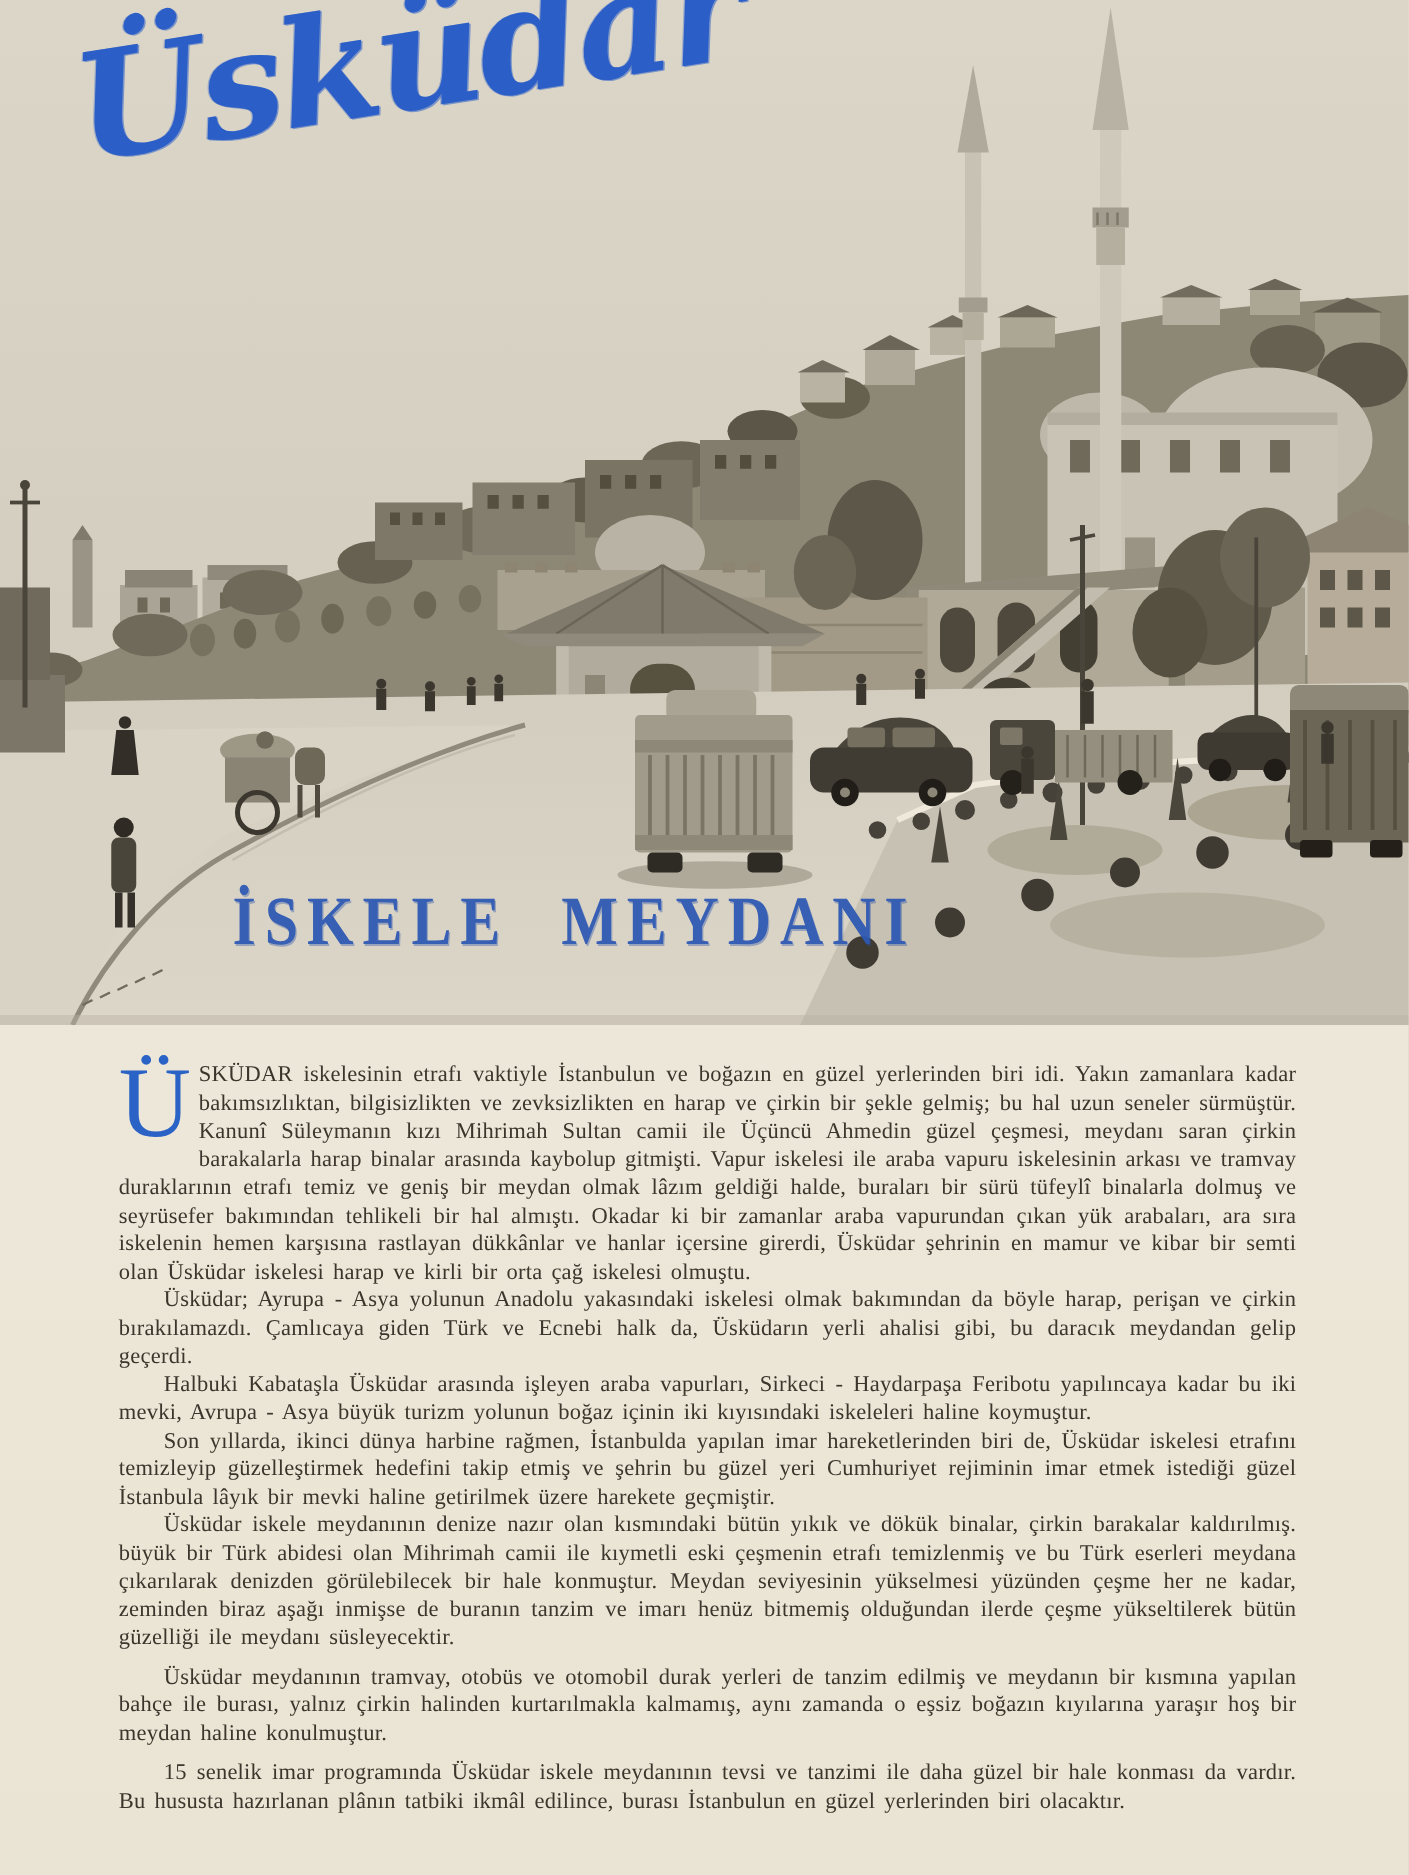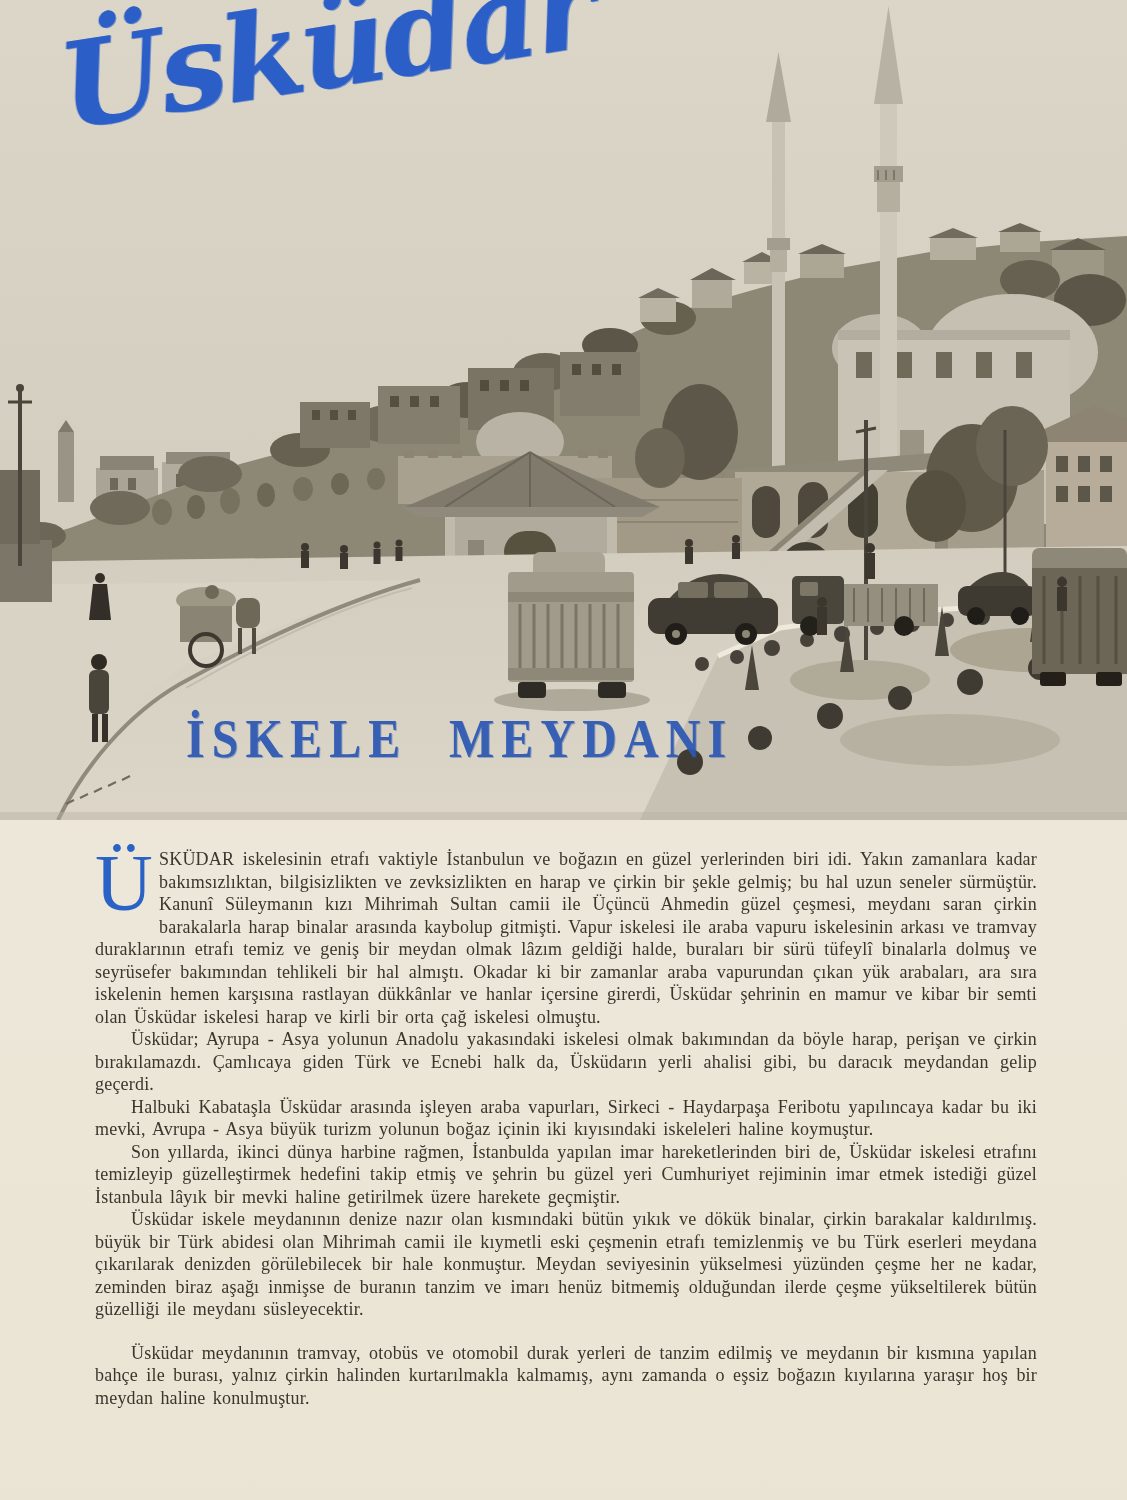--- a/index.html
+++ b/index.html
@@ -21,21 +21,21 @@
     transform:scale(1.02,1.18); transform-origin:left top; opacity:.94;
     text-shadow:1px 1px 0 rgba(40,80,170,.4);
   }
   .article{
     position:absolute; left:95px; top:848px; width:942px;
     font-size:18px; line-height:22.5px; color:#3b352c;
     text-align:justify; word-spacing:2.5px; letter-spacing:.2px;
   }
   .article p{margin:0;}
   .article p.indent{text-indent:36px;}
-  .article p.gap{margin-top:21px;}
+  .article p.gap{margin-top:9px;}
   .dropcap{
     float:left; font-family:"Liberation Serif", serif;
     font-size:80px; line-height:62px; height:64px; width:56px;
     padding:4px 8px 0 0; text-align:center; font-weight:400;
   }
 </style>
 </head>
 <body>
 
 <div class="page">
@@ -388,15 +388,16 @@
 
   <div class="article">
     <p>
       <span class="dropcap" style="color:#2b62c6;">Ü</span><span>SKÜDAR iskelesinin etrafı vaktiyle İstanbulun ve boğazın en güzel yerlerinden biri idi. Yakın zamanlara kadar bakımsızlıktan, bilgisizlikten ve zevksizlikten en harap ve çirkin bir şekle gelmiş; bu hal uzun seneler sürmüştür. Kanunî Süleymanın kızı Mihrimah Sultan camii ile Üçüncü Ahmedin güzel çeşmesi, meydanı saran çirkin barakalarla harap binalar arasında kaybolup gitmişti. Vapur iskelesi ile araba vapuru iskelesinin arkası ve tramvay duraklarının etrafı temiz ve geniş bir meydan olmak lâzım geldiği halde, buraları bir sürü tüfeylî binalarla dolmuş ve seyrüsefer bakımından tehlikeli bir hal almıştı. Okadar ki bir zamanlar araba vapurundan çıkan yük arabaları, ara sıra iskelenin hemen karşısına rastlayan dükkânlar ve hanlar içersine girerdi, Üsküdar şehrinin en mamur ve kibar bir semti olan Üsküdar iskelesi harap ve kirli bir orta çağ iskelesi olmuştu.</span>
     </p>
     <p class="indent">Üsküdar; Ayrupa - Asya yolunun Anadolu yakasındaki iskelesi olmak bakımından da böyle harap, perişan ve çirkin bırakılamazdı. Çamlıcaya giden Türk ve Ecnebi halk da, Üsküdarın yerli ahalisi gibi, bu daracık meydandan gelip geçerdi.</p>
     <p class="indent">Halbuki Kabataşla Üsküdar arasında işleyen araba vapurları, Sirkeci - Haydarpaşa Feribotu yapılıncaya kadar bu iki mevki, Avrupa - Asya büyük turizm yolunun boğaz içinin iki kıyısındaki iskeleleri haline koymuştur.</p>
     <p class="indent">Son yıllarda, ikinci dünya harbine rağmen, İstanbulda yapılan imar hareketlerinden biri de, Üsküdar iskelesi etrafını temizleyip güzelleştirmek hedefini takip etmiş ve şehrin bu güzel yeri Cumhuriyet rejiminin imar etmek istediği güzel İstanbula lâyık bir mevki haline getirilmek üzere harekete geçmiştir.</p>
     <p class="indent">Üsküdar iskele meydanının denize nazır olan kısmındaki bütün yıkık ve dökük binalar, çirkin barakalar kaldırılmış. büyük bir Türk abidesi olan Mihrimah camii ile kıymetli eski çeşmenin etrafı temizlenmiş ve bu Türk eserleri meydana çıkarılarak denizden görülebilecek bir hale konmuştur. Meydan seviyesinin yükselmesi yüzünden çeşme her ne kadar, zeminden biraz aşağı inmişse de buranın tanzim ve imarı henüz bitmemiş olduğundan ilerde çeşme yükseltilerek bütün güzelliği ile meydanı süsleyecektir.</p>
     <p class="indent gap">Üsküdar meydanının tramvay, otobüs ve otomobil durak yerleri de tanzim edilmiş ve meydanın bir kısmına yapılan bahçe ile burası, yalnız çirkin halinden kurtarılmakla kalmamış, aynı zamanda o eşsiz boğazın kıyılarına yaraşır hoş bir meydan haline konulmuştur.</p>
+    <p class="indent gap">15 senelik imar programında Üsküdar iskele meydanının tevsi ve tanzimi ile daha güzel bir hale konması da vardır. Bu hususta hazırlanan plânın tatbiki ikmâl edilince, burası İstanbulun en güzel yerlerinden biri olacaktır.</p>
   </div>
 
 </div>
 
 </body></html>

